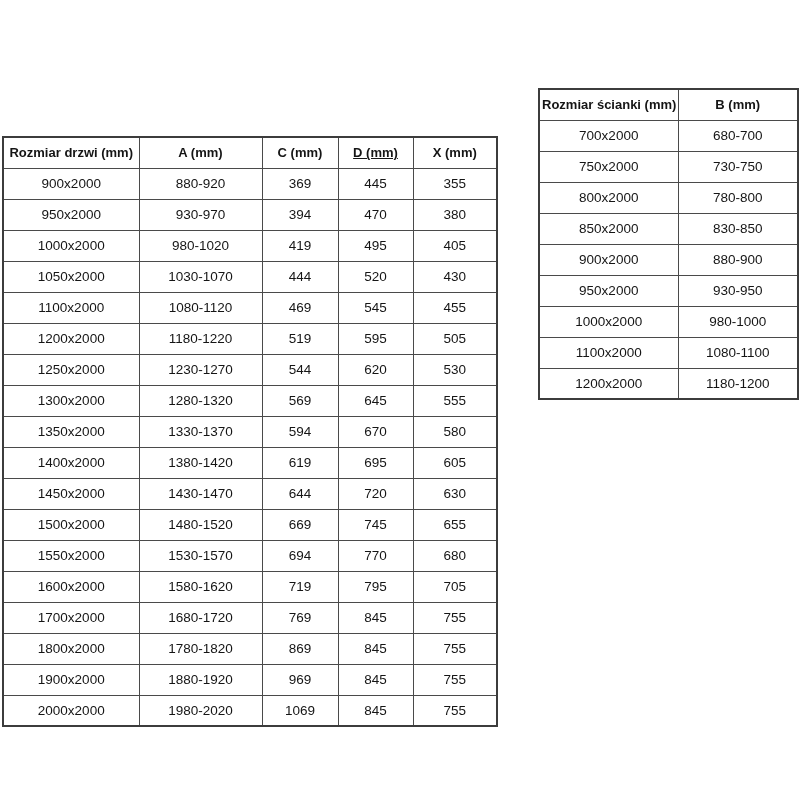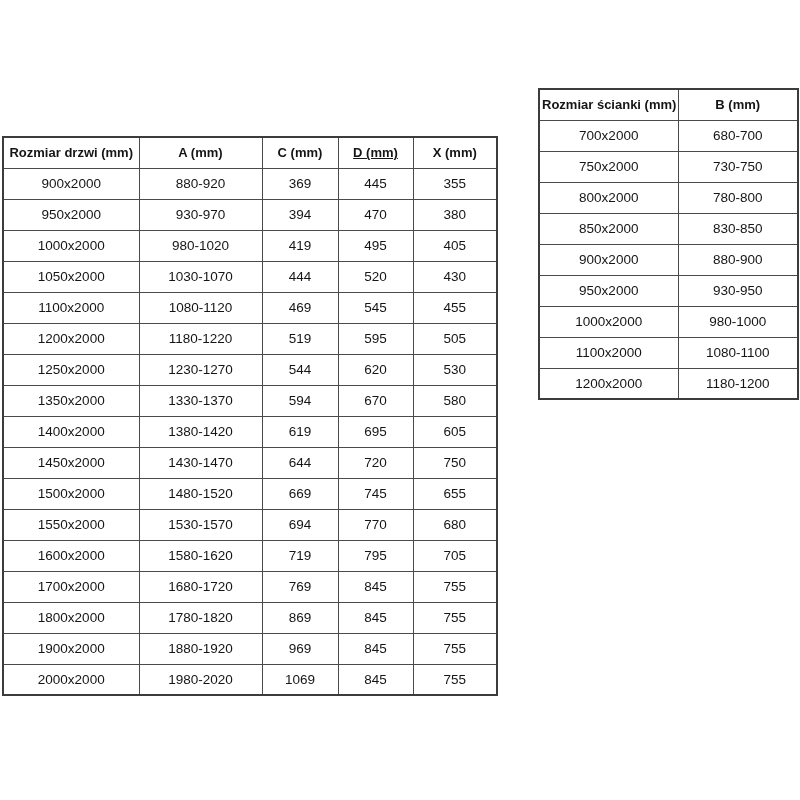--- a/index.html
+++ b/index.html
@@ -119,39 +119,46 @@
             <td>505</td>
           </tr>
           <tr>
             <td>1250x2000</td>
             <td>1230-1270</td>
             <td>544</td>
             <td>620</td>
             <td>530</td>
           </tr>
           <tr>
+            <td>1300x2000</td>
+            <td>1280-1320</td>
+            <td>569</td>
+            <td>645</td>
+            <td>555</td>
+          </tr>
+          <tr>
             <td>1350x2000</td>
             <td>1330-1370</td>
             <td>594</td>
             <td>670</td>
             <td>580</td>
           </tr>
           <tr>
             <td>1400x2000</td>
             <td>1380-1420</td>
             <td>619</td>
             <td>695</td>
             <td>605</td>
           </tr>
           <tr>
             <td>1450x2000</td>
             <td>1430-1470</td>
             <td>644</td>
             <td>720</td>
-            <td>750</td>
+            <td>630</td>
           </tr>
           <tr>
             <td>1500x2000</td>
             <td>1480-1520</td>
             <td>669</td>
             <td>745</td>
             <td>655</td>
           </tr>
           <tr>
             <td>1550x2000</td>

